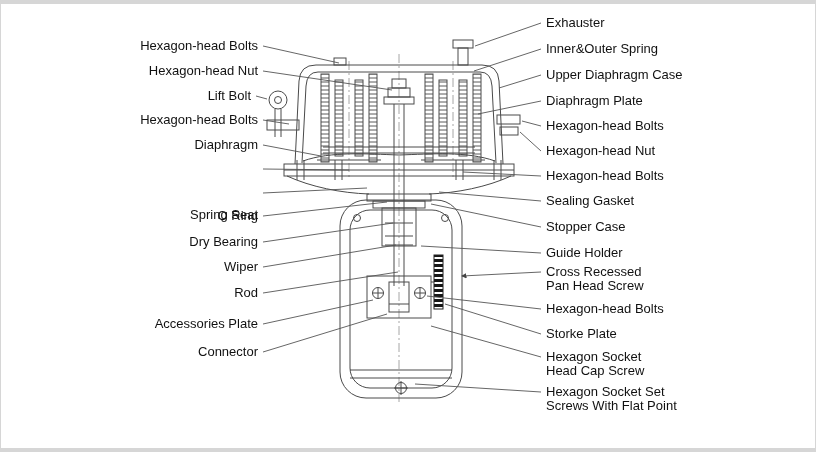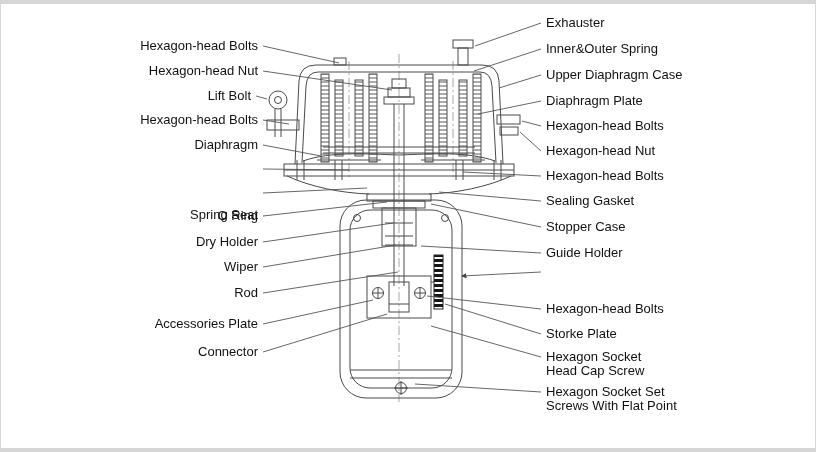--- a/index.html
+++ b/index.html
@@ -203,35 +203,37 @@
   </svg>
 
   <div id="labels">
       <div class="label left" style="right: 557px; top: 35px;">Hexagon-head Bolts</div>
       <div class="label left" style="right: 557px; top: 60px;">Hexagon-head Nut</div>
       <div class="label left" style="right: 564px; top: 85px;">Lift Bolt</div>
       <div class="label left" style="right: 557px; top: 109px;">Hexagon-head Bolts</div>
       <div class="label left" style="right: 557px; top: 134px; text-align: center;">Diaphragm</div>
       <div class="label left" style="right: 557px; top: 158px; margin-top: 46px;">Spring Seat</div>
       <div class="label left" style="right: 557px; top: 205px;">O Ring</div>
-      <div class="label left" style="right: 557px; top: 231px;">Dry Holder</div>
+      <div class="label left" style="right: 557px; top: 231px;">Dry Bearing</div>
       <div class="label left" style="right: 557px; top: 256px;">Wiper</div>
       <div class="label left" style="right: 557px; top: 282px;">Rod</div>
       <div class="label left" style="right: 557px; top: 313px; margin-left: 36px;">Accessories Plate</div>
       <div class="label left" style="right: 557px; top: 341px;">Connector</div>
       <div class="label right" style="left: 545px; top: 12px;">Exhauster</div>
       <div class="label right" style="left: 545px; top: 38px;">Inner&amp;Outer Spring</div>
       <div class="label right" style="left: 545px; top: 64px;">Upper Diaphragm Case</div>
       <div class="label right" style="left: 545px; top: 90px;">Diaphragm Plate</div>
       <div class="label right" style="left: 545px; top: 115px;">Hexagon-head Bolts</div>
       <div class="label right" style="left: 545px; top: 140px;">Hexagon-head Nut</div>
       <div class="label right" style="left: 545px; top: 165px;">Hexagon-head Bolts</div>
       <div class="label right" style="left: 545px; top: 190px;">Sealing Gasket</div>
       <div class="label right" style="left: 545px; top: 216px;">Stopper Case</div>
       <div class="label right" style="left: 545px; top: 242px;">Guide Holder</div>
+      <div class="label right" style="left: 545px; top: 261px;">Cross Recessed
+Pan Head Screw</div>
       <div class="label right" style="left: 545px; top: 298px;">Hexagon-head Bolts</div>
       <div class="label right" style="left: 545px; top: 323px;">Storke Plate</div>
       <div class="label right" style="left: 545px; top: 381px;">Hexagon Socket Set
 Screws With Flat Point</div>
       <div class="label right" style="left: 545px; top: 346px;">Hexagon Socket
 Head Cap Screw</div>
     </div>
 </div>
 
 </body></html>

